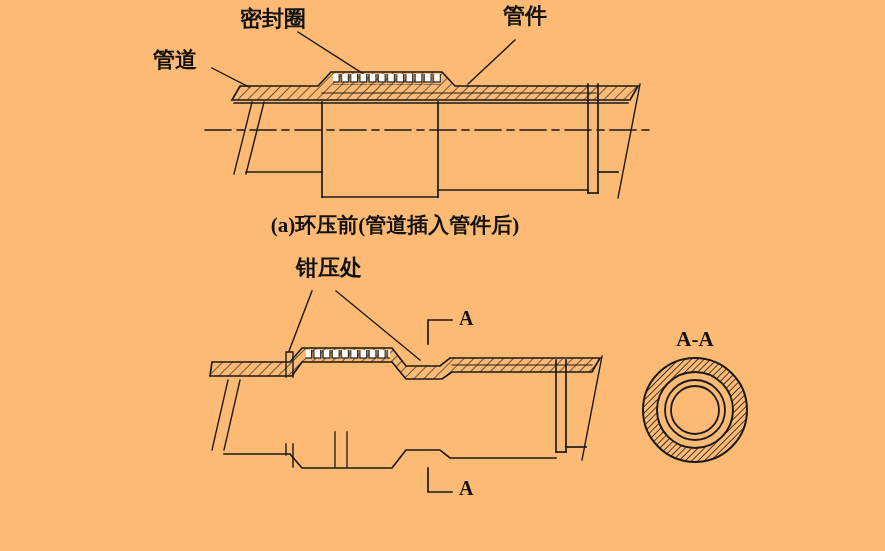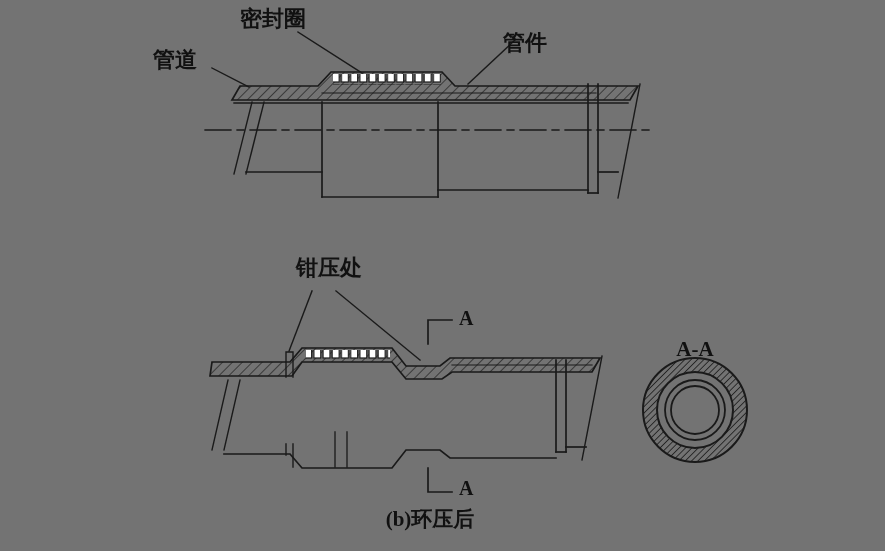--- a/index.html
+++ b/index.html
@@ -1,19 +1,19 @@
 <!DOCTYPE html>
 <html><head>
 <meta charset="utf-8">
 <style>
   html,body{margin:0;padding:0;background:#ffffff;}
   .stage{
     position:relative;
     width:885px;height:551px;
-    background:#737373;
+    background:#fdba74;
     overflow:hidden;
     font-family:"Liberation Serif", serif;
     color:#111;
   }
   .stage svg{position:absolute;left:0;top:0;}
   .lbl{
     position:absolute;
     font-size:22px;
     font-weight:bold;
     white-space:nowrap;
@@ -115,27 +115,27 @@
 
     <g stroke="#1a1a1a" fill="none">
       <path d="M747,410 a52,52 0 1,0 -104,0 a52,52 0 1,0 104,0 Z M733,410 a38,38 0 1,0 -76,0 a38,38 0 1,0 76,0 Z" fill="url(#hatchDense)" fill-rule="evenodd" stroke-width="2"></path>
       <circle cx="695" cy="410" r="30" stroke-width="1.8"></circle>
       <circle cx="695" cy="410" r="24" stroke-width="1.8"></circle>
     </g>
   </svg>
 
   <div class="lbl" style="left:240px;top:7px">密封圈</div>
 
-  <div class="lbl" style="left:503px;top:31px">管件</div>
+  <div class="lbl" style="left:503px;top:4px">管件</div>
 
   <div class="lbl" style="left:153px;top:48px">管道</div>
 
+  <div class="cap" style="left:180px;top:211px;width:430px">(a)环压前(管道插入管件后)</div>
 
   <div class="lbl" style="left:296px;top:256px">钳压处</div>
 
   <div class="marker" style="left:459px;top:307px">A</div>
 
   <div class="marker" style="left:459px;top:477px">A</div>
 
-  <div class="cap" style="left:659px;top:337px;width:72px">A-A</div>
+  <div class="cap" style="left:659px;top:327px;width:72px">A-A</div>
 
-  <div class="cap" style="left:330px;top:505px;width:200px">(b)环压后</div>
 </div>
 
 </body></html>

